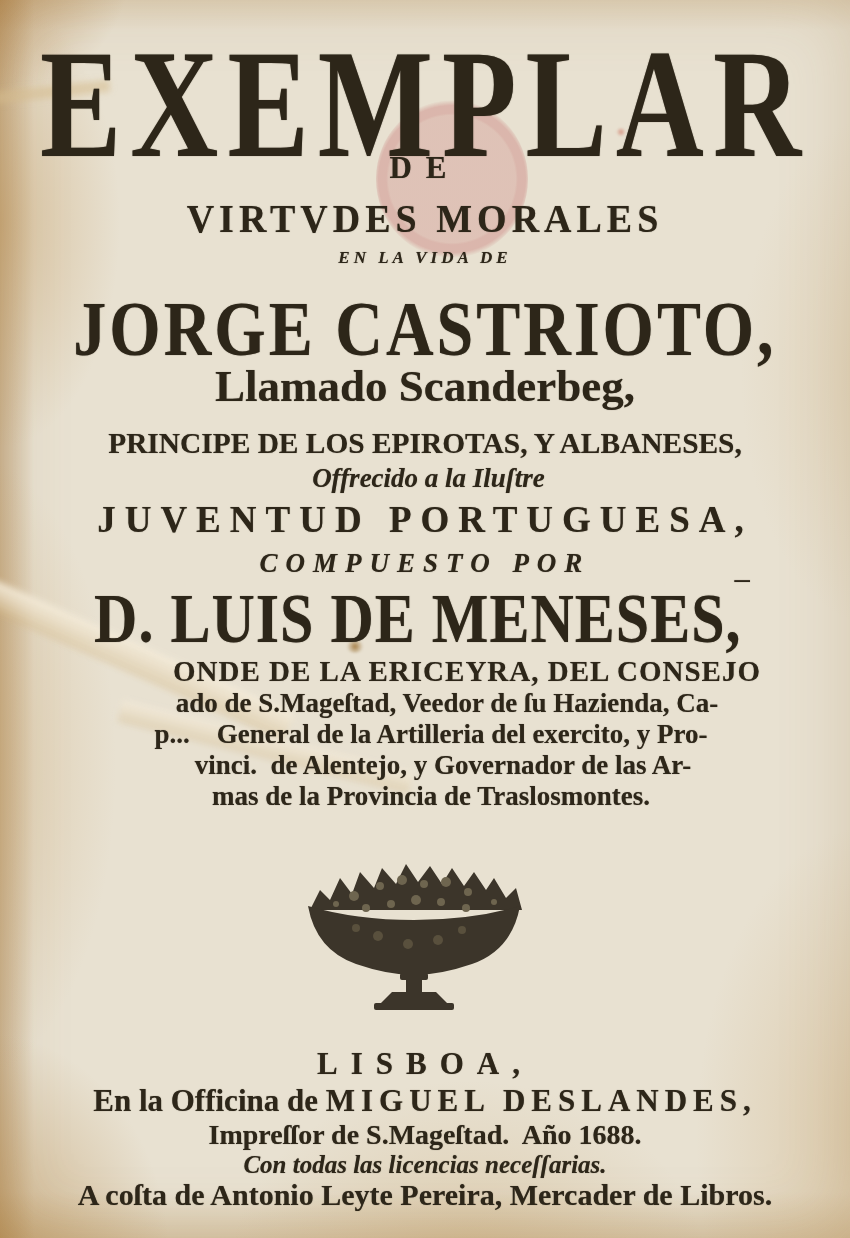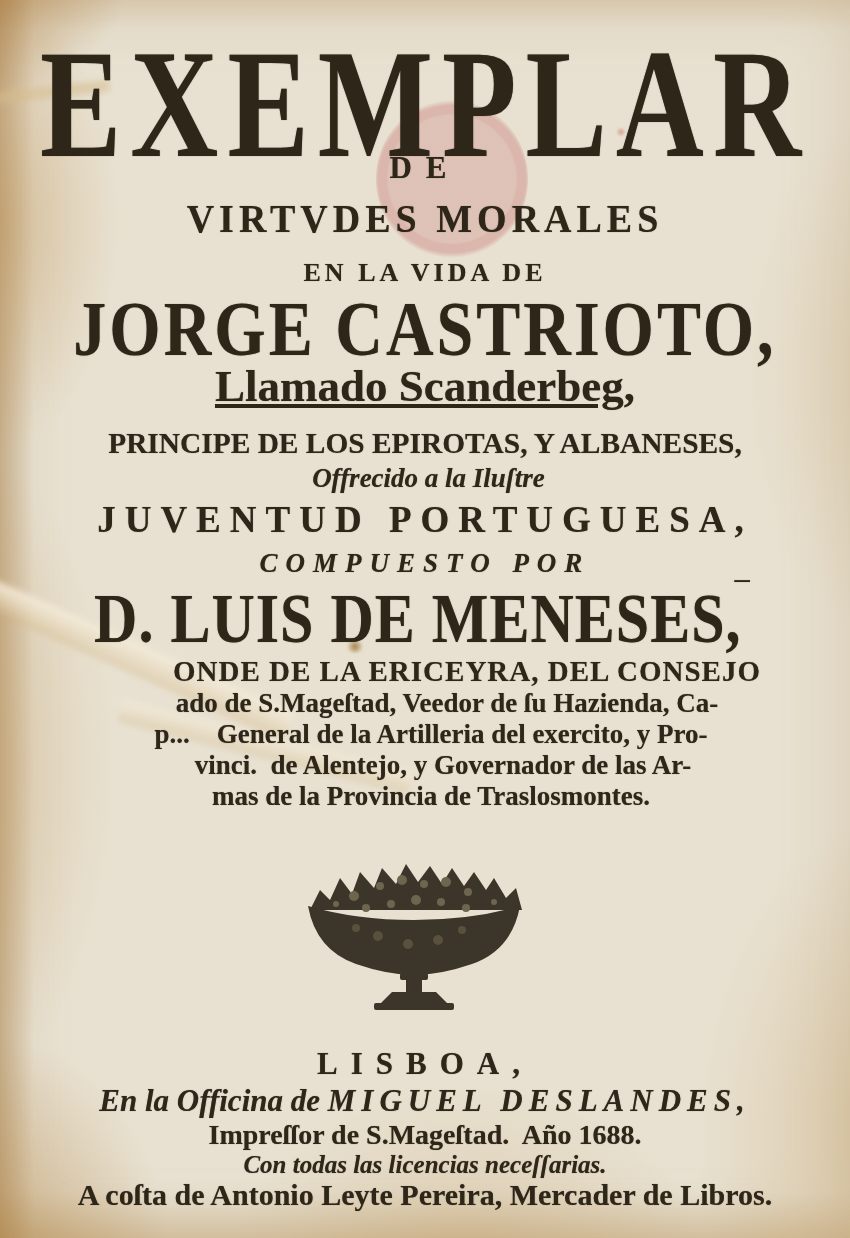--- a/index.html
+++ b/index.html
@@ -26,41 +26,41 @@
   }
   .line{
     position:absolute;left:0;right:0;
     text-align:center;
     white-space:pre;
     text-shadow:0 0 1px rgba(45,38,25,0.55);
   }
   .t-main   {top:16px;  font-size:122px;font-weight:bold;letter-spacing:9px; transform:scaleY(1.26);transform-origin:top center;}
   .t-de     {top:150px; font-size:31px; font-weight:bold;letter-spacing:14px;}
   .t-virt   {top:194px; font-size:38px; font-weight:bold;letter-spacing:5px; transform:scaleY(1.08);transform-origin:top center;}
-  .t-vida   {top:258px; font-size:26px; font-weight:bold;letter-spacing:4px;}
+  .t-vida   {top:248px; font-size:17px; font-weight:bold;letter-spacing:4px;font-style:italic;}
   .t-jorge  {top:284px; font-size:66px; font-weight:bold;letter-spacing:3px; transform:scaleY(1.18);transform-origin:top center;}
-  .t-llam   {top:360px; font-size:45px; font-weight:bold;text-decoration:underline;}
+  .t-llam   {top:360px; font-size:45px; font-weight:bold;}
   .t-princ  {top:426px; font-size:30px; font-weight:bold;letter-spacing:0px; transform:scaleX(0.98);}
   .t-offr   {top:463px; font-size:27px; font-weight:bold;font-style:italic;margin-left:7px;}
   .t-juv    {top:498px; font-size:37px; font-weight:bold;letter-spacing:9px;}
   .t-comp   {top:548px; font-size:27px; font-weight:bold;font-style:italic;letter-spacing:8px;}
   .t-autor  {top:580px; font-size:60px; font-weight:bold;letter-spacing:1px; transform:scaleY(1.15);transform-origin:top center;}
   .macron{position:relative;left:-6px;top:-22px;font-size:40px;}
   .titles-block{position:absolute;top:654px;left:0;right:0;text-align:center;}
   .titles-block .tl{
     white-space:pre;text-shadow:0 0 1px rgba(45,38,25,0.5);
   }
   .tl0{font-size:29px;font-weight:bold;letter-spacing:1px;line-height:34px;transform:translateX(42px);}
   .tl1{font-size:27px;font-weight:bold;line-height:31px;transform:translateX(22px);}
   .tl2{font-size:27px;font-weight:bold;line-height:31px;transform:translateX(6px);}
   .tl3{font-size:27px;font-weight:bold;line-height:31px;transform:translateX(18px);}
   .tl4{font-size:27px;font-weight:bold;line-height:31px;transform:translateX(6px);}
   .ornament{position:absolute;top:856px;left:296px;width:236px;height:158px;}
   .i-city   {top:1046px;font-size:31px;font-weight:bold;letter-spacing:13px;}
-  .i-offic  {top:1083px;font-size:31px;font-weight:bold;font-style:italic;}
+  .i-offic  {top:1083px;font-size:31px;font-weight:bold;}
   .i-offic .caps{letter-spacing:6px;}
   .i-impr   {top:1119px;font-size:28px;font-weight:bold;}
   .i-lic    {top:1151px;font-size:25px;font-weight:bold;font-style:italic;}
   .i-costa  {top:1178px;font-size:30px;font-weight:bold;}
   .stamp{
     position:absolute;top:100px;left:376px;width:152px;height:158px;border-radius:50%;
     background:
       radial-gradient(circle at 50% 50%, rgba(221,140,148,0.30) 0 58%, rgba(221,140,148,0.42) 60% 67%, rgba(221,140,148,0) 72%);
     mix-blend-mode:multiply;
     pointer-events:none;

